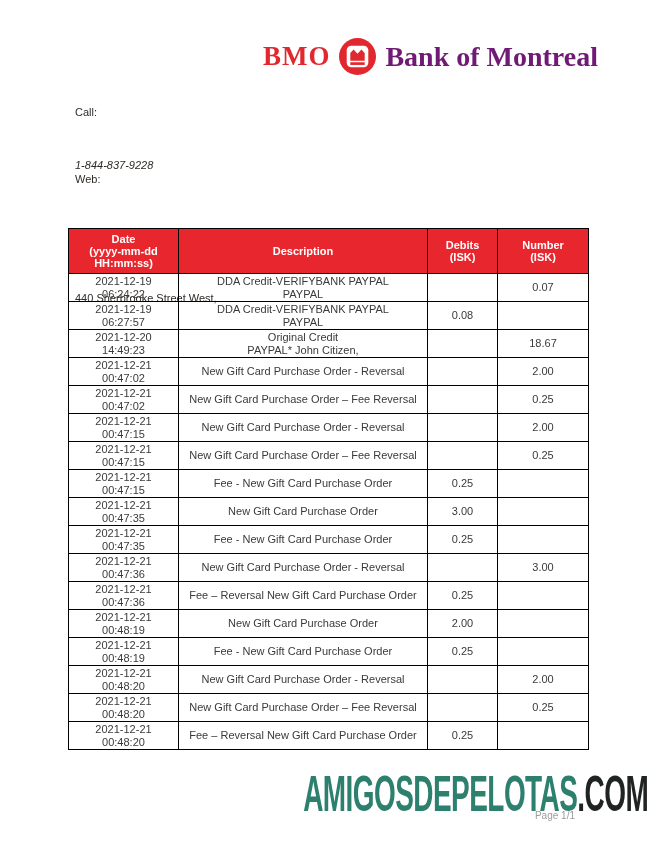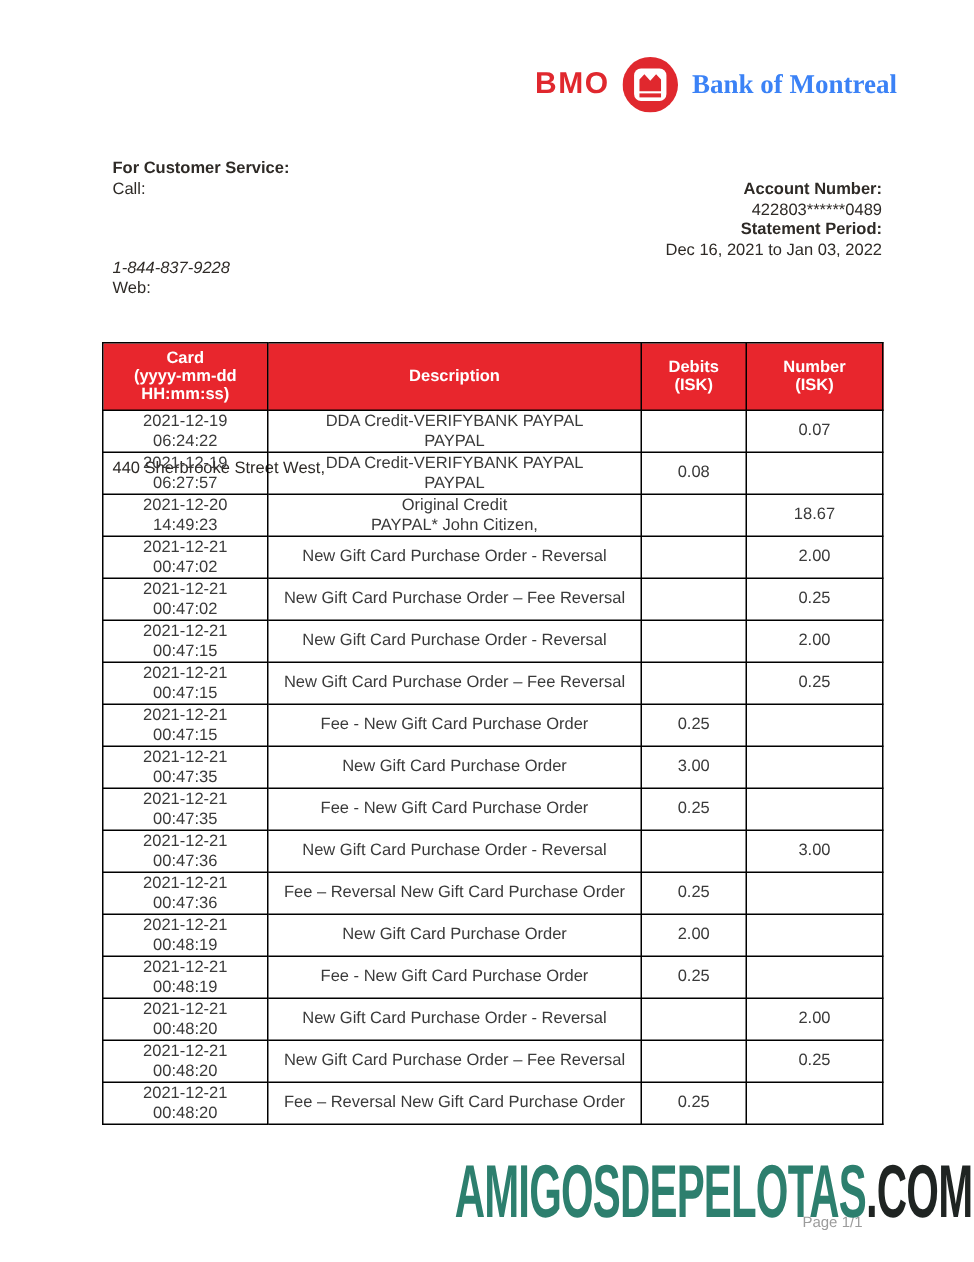--- a/index.html
+++ b/index.html
@@ -12,30 +12,30 @@
     color: #2e2a26;
     overflow: hidden;
   }
 
   
   .logo {
     position: absolute; top: 38px; right: 51px;
     display: flex; align-items: center; gap: 9px;
   }
   .logo-bmo {
-    font-family: Liberation Sans, sans-serif;
-    font-weight: bold; font-size: 20px; letter-spacing: 1px;
+    font-family: Liberation Serif, serif;
+    font-weight: bold; font-size: 27px; letter-spacing: 1px;
     color: #e0282e;
   }
   .logo-roundel { width: 37px; height: 37px; }
   .logo-roundel svg { display: block; }
   .logo-bank {
     font-family: "Liberation Serif", serif;
-    font-weight: bold; font-size: 18px;
-    color: #3b82f6;
+    font-weight: bold; font-size: 28px;
+    color: #701a75;
   }
 
   
   .cs-block {
     position: absolute; left: 75px; top: 106px;
     font-size: 11px; line-height: 13.5px;
   }
   .bold { font-weight: bold; }
   .cs-row { display: flex; flex-direction: column; }
   .cs-label { width: 53px; flex: 0 0 53px; }
@@ -101,52 +101,45 @@
         <circle cx="18" cy="18" r="18" fill="#e0282e"></circle>
         <rect x="7.5" y="7.5" width="21" height="21" rx="4.5" fill="#ffffff"></rect>
         <path d="M 11 22.2 L 11 14.6 L 14.2 11.2 L 18 15.4 L 21.8 11.2 L 25 14.6 L 25 22.2 Z" fill="#e0282e"></path>
         <rect x="11" y="23.6" width="14" height="2.6" fill="#e0282e"></rect>
       </svg>
     </span>
     <span class="logo-bank">Bank of Montreal</span>
   </div>
 
   <div class="cs-block">
-    <div class="bold">For Customer Service:</div>
     <div class="cs-row">
       <div class="cs-label">Call:</div>
       <div class="cs-value">1-844-837-9228</div>
     </div>
     <div class="cs-row">
       <div class="cs-label">Web:</div>
       <div class="cs-value">www.bmo.com</div>
     </div>
     <div class="cs-row">
       <div class="cs-label">Canada:</div>
     </div>
     <div>440 Sherbrooke Street West,</div>
   </div>
 
-  <div class="acct-block">
-    <div class="bold">Account Number:</div>
-    <div>422803******0489</div>
-    <div class="bold">Statement Period:</div>
-    <div>Dec 16, 2021 to Jan 03, 2022</div>
-  </div>
 
   <table class="stmt-table">
     <colgroup>
       <col style="width:110px">
       <col style="width:249px">
       <col style="width:70px">
       <col style="width:91px">
     </colgroup>
     <thead>
       <tr>
-        <th>Card
+        <th>Date
 (yyyy-mm-dd
 HH:mm:ss)</th>
         <th>Description</th>
         <th>Debits
 (ISK)</th>
         <th>Number
 (ISK)</th>
       </tr>
     </thead>
     <tbody>

